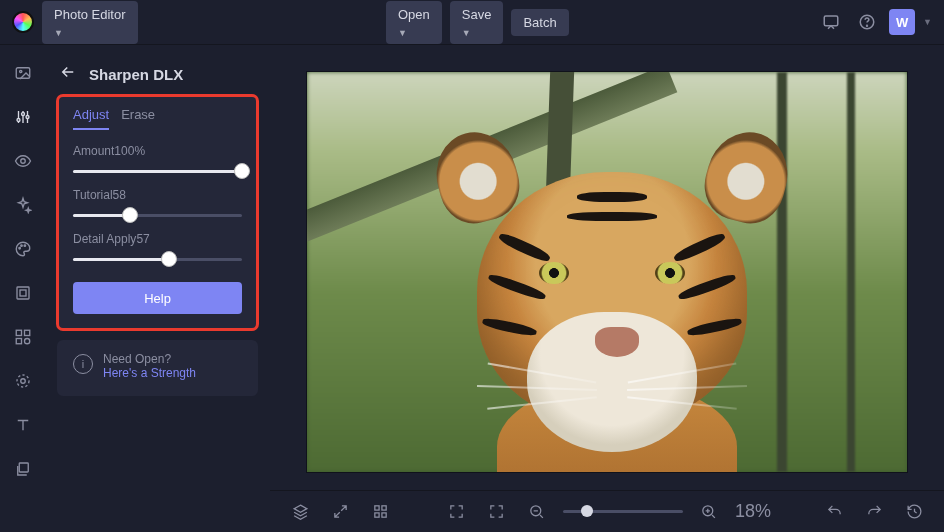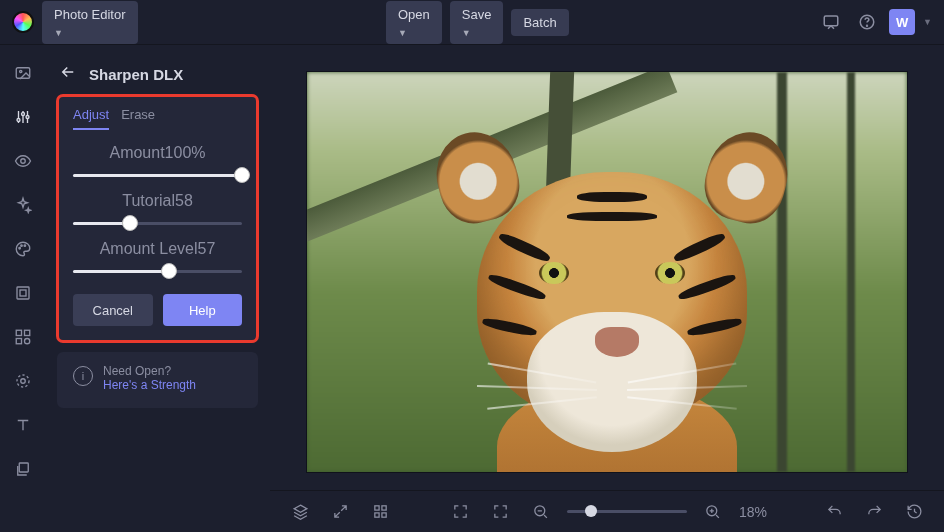--- a/index.html
+++ b/index.html
@@ -32,21 +32,21 @@
   .sidepanel{width:225px;padding:16px 0 0 0;overflow:hidden;}
   .panel-title{display:flex;align-items:flex-end;gap:10px;padding:0 12px 12px 12px;}
   .back{width:22px;height:22px;display:flex;align-items:center;justify-content:center;color:var(--text);cursor:pointer;}
   .panel-title h2{margin:0;font-size:15px;font-weight:600;}
   .card{background:var(--bg-panel);border-radius:6px;margin:0 12px 10px 12px;padding:12px 16px 16px 16px;position:relative;}
   .card.hl{outline:3px solid var(--red);outline-offset:-2px;}
   .tabs{display:flex;gap:12px;margin-bottom:14px;}
   .tab{color:var(--text-dim);cursor:pointer;padding-bottom:6px;font-size:13px;}
   .tab.active{color:var(--accent);border-bottom:2px solid var(--accent);}
   .slider-row{margin-bottom:8px;}
-  .slider-top{display:flex;justify-content:center;font-size:16px;color:var(--text-dim);margin-bottom:4px;}
+  .slider-top{display:flex;justify-content:flex-start;font-size:12px;color:var(--text-dim);margin-bottom:4px;}
   .slider{position:relative;height:18px;}
   .track{position:absolute;top:8px;left:0;right:0;height:3px;background:#4a4e66;border-radius:2px;}
   .fill{position:absolute;top:8px;left:0;height:3px;background:#e8e9f0;border-radius:2px;}
   .thumb{position:absolute;top:1px;width:16px;height:16px;border-radius:50%;background:#fff;border:1px solid #bbb;cursor:pointer;transform:translateX(-50%);}
   .btn-row{display:flex;gap:10px;margin-top:14px;}
   .btn{flex:1;height:32px;border:none;border-radius:4px;cursor:pointer;font-size:13px;}
   .btn.cancel{background:#3a3e56;color:var(--text);}
   .btn.apply{background:var(--accent);color:#fff;}
   .help{display:flex;gap:10px;align-items:flex-start;}
   .help .info{width:20px;height:20px;border:1.5px solid var(--text-dim);border-radius:50%;display:flex;align-items:center;justify-content:center;font-size:11px;color:var(--text-dim);margin-top:2px;}
@@ -244,32 +244,31 @@
         </div>
         <div class="slider">
           <div class="track"></div>
             <div class="fill" style="width:34%"></div>
             <div class="thumb" style="left:34%"></div>
         </div>
       </div>
 
       <div class="slider-row">
         <div class="slider-top">
-          <span>Amount Level</span>
+          <span>Detail Apply</span>
           <span>57</span>
         </div>
         <div class="slider">
           <div class="track"></div>
             <div class="fill" style="width:57%"></div>
             <div class="thumb" style="left:57%"></div>
         </div>
       </div>
 
       <div class="btn-row">
-        <button class="btn cancel">Cancel</button>
         <button class="btn apply">Help</button>
       </div>
     </div>
 
     <div class="card">
       <div class="help">
         <div class="info">i</div>
         <div class="help-text">
           <div class="t1">Need Open?</div>
           <div class="t2">Here's a Strength</div>
@@ -354,21 +353,21 @@
           </div>
         <div class="zoom-track">
             <div class="zoom-thumb"></div>
           </div>
         <div class="icon-btn">
             <svg width="17" height="17" viewBox="0 0 24 24" fill="none" stroke="currentColor" stroke-width="1.8">
               <circle cx="11" cy="11" r="7"></circle>
               <path d="M8 11h6M11 8v6M21 21l-4-4"></path>
             </svg>
           </div>
-        <span style="color:var(--text-dim);font-size:14px">18%</span>
+        <span style="color:var(--text-dim);font-size:18px">18%</span>
       </div>
       <div class="sep"></div>
       <div class="bgroup">
         <div class="icon-btn">
             <svg width="17" height="17" viewBox="0 0 24 24" fill="none" stroke="currentColor" stroke-width="1.8">
               <path d="M9 14L4 9l5-5M4 9h10a6 6 0 016 6v1"></path>
             </svg>
           </div>
         <div class="icon-btn">
             <svg width="17" height="17" viewBox="0 0 24 24" fill="none" stroke="currentColor" stroke-width="1.8">

